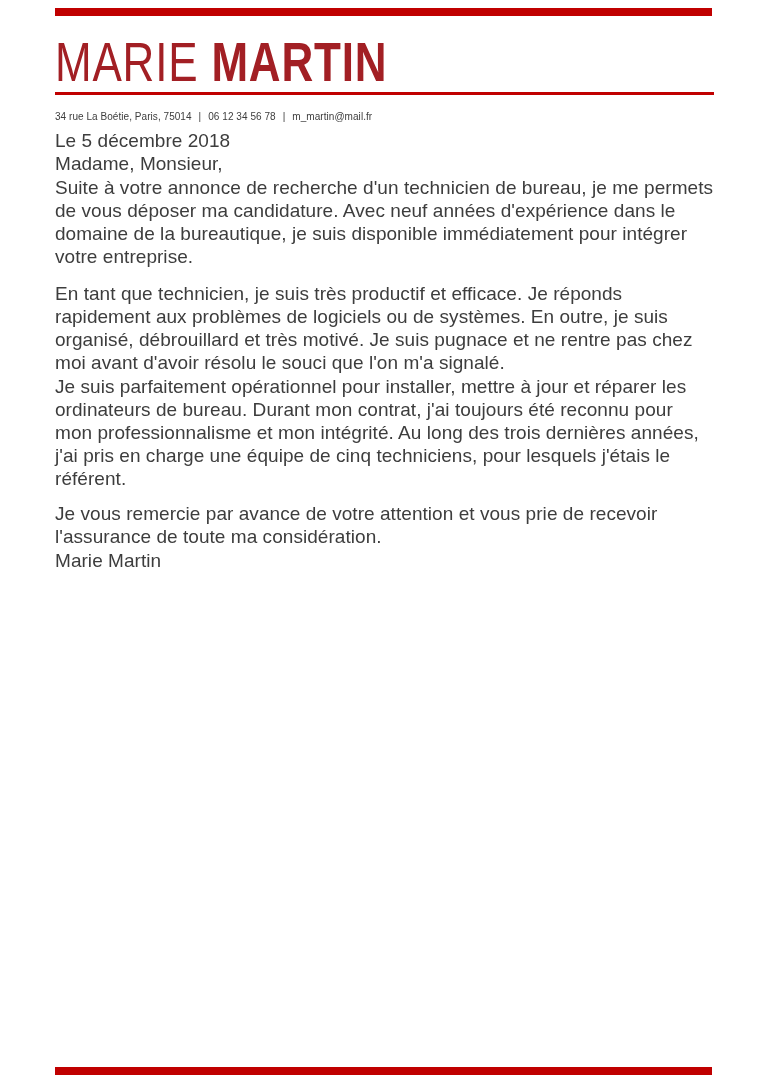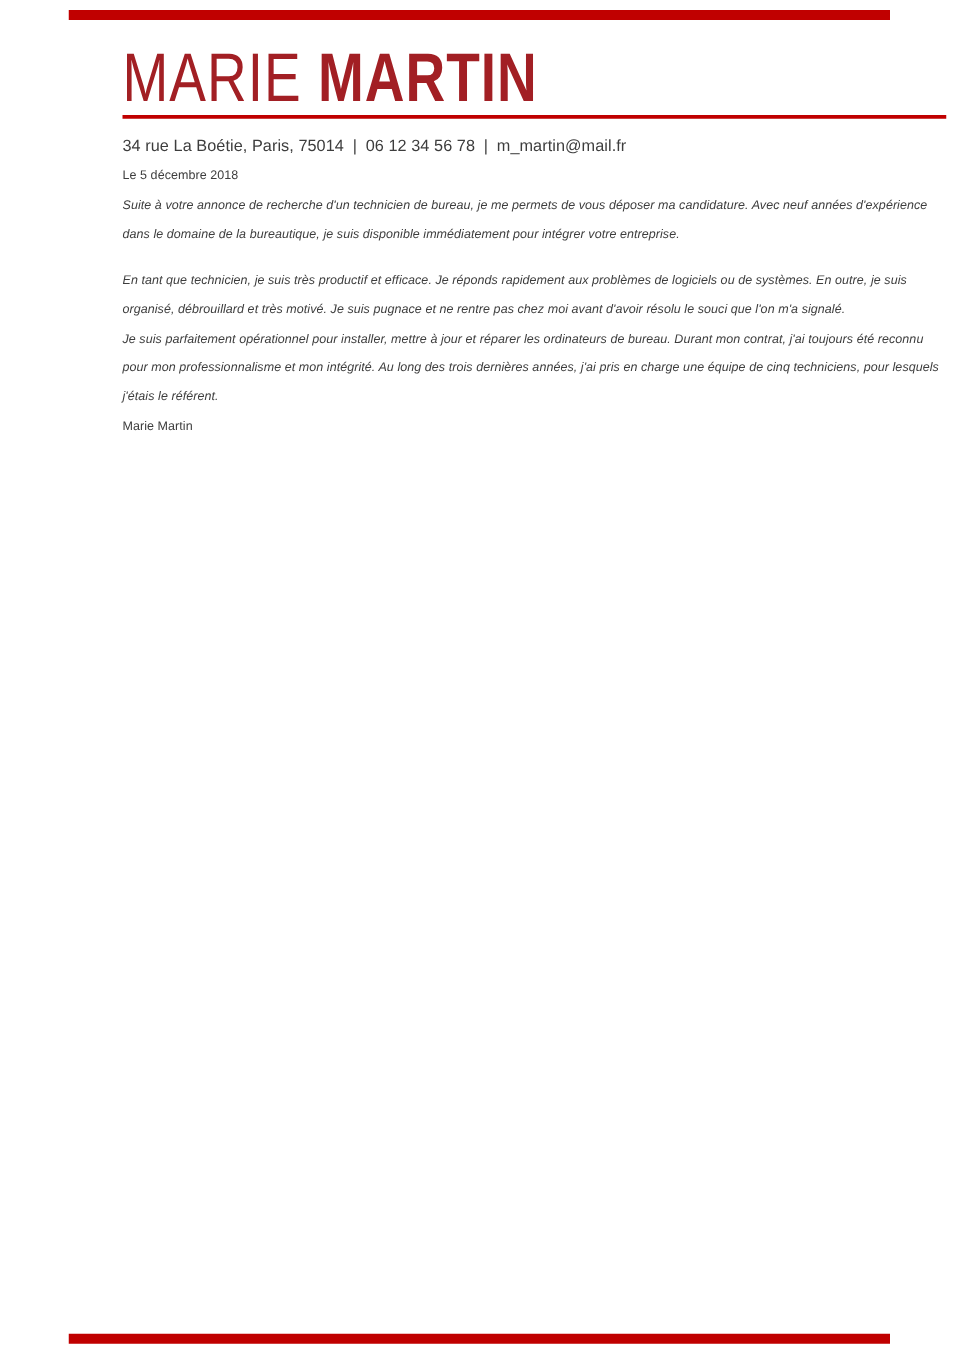--- a/index.html
+++ b/index.html
@@ -24,21 +24,20 @@
     background: var(--accent, #c00000);
   }
   .accent-bar.top { top: 8px; }
   .accent-bar.bottom { bottom: 11px; }
 
   .content {
     position: absolute;
     left: 55px;
     top: 0;
     width: 659px;
-    margin-left: 43px;
   }
 
   .name {
     margin: 35px 0 0 0;
     font-size: 55px;
     line-height: 1;
     font-weight: 400;
     letter-spacing: 1px;
     color: var(--name, #a21f24);
     white-space: nowrap;
@@ -48,34 +47,34 @@
   .name .last { font-weight: 700; }
 
   .rule {
     height: 3px;
     margin-top: 2px;
     background: var(--accent, #c00000);
   }
 
   .contact {
     margin: 10px 0 0 0;
-    font-size: 13px;
+    font-size: 10px;
     line-height: 23px;
     letter-spacing: 0.05px;
   }
   .contact .sep { margin: 0 7px; }
 
   .line, .para {
     margin: 0;
-    font-size: 10px;
+    font-size: 19px;
     line-height: 23px;
     letter-spacing: 0.05px;
   }
   .date { margin-top: 1px; }
-  .para { margin-top: 1px; font-style: italic; }
+  .para { margin-top: 1px; }
   .para.gap-before { margin-top: 14px; }
   .para.gap-before-lg { margin-top: 12px; }
   .signature { margin-top: 1px; }
 </style>
 </head>
 <body>
 
 <div class="page">
 
   <div class="accent-bar top"></div>
@@ -85,24 +84,26 @@
     <header>
       <h1 class="name"><span class="first">MARIE</span> <span class="last">MARTIN</span></h1>
 
       <div class="rule"></div>
 
       <p class="contact"><span>34 rue La Boétie, Paris, 75014</span><span class="sep">|</span><span>06 12 34 56 78</span><span class="sep">|</span><span>m_martin@mail.fr</span></p>
     </header>
 
     <main>
       <p class="line date">Le 5 décembre 2018</p>
+      <p class="line salutation">Madame, Monsieur,</p>
 
       <p class="para">Suite à votre annonce de recherche d'un technicien de bureau, je me permets de vous déposer ma candidature. Avec neuf années d'expérience dans le domaine de la bureautique, je suis disponible immédiatement pour intégrer votre entreprise.</p>
       <p class="para gap-before">En tant que technicien, je suis très productif et efficace. Je réponds rapidement aux problèmes de logiciels ou de systèmes. En outre, je suis organisé, débrouillard et très motivé. Je suis pugnace et ne rentre pas chez moi avant d'avoir résolu le souci que l'on m'a signalé.</p>
       <p class="para">Je suis parfaitement opérationnel pour installer, mettre à jour et réparer les ordinateurs de bureau. Durant mon contrat, j'ai toujours été reconnu pour mon professionnalisme et mon intégrité. Au long des trois dernières années, j'ai pris en charge une équipe de cinq techniciens, pour lesquels j'étais le référent.</p>
+      <p class="para gap-before-lg">Je vous remercie par avance de votre attention et vous prie de recevoir l'assurance de toute ma considération.</p>
 
       <p class="line signature">Marie Martin</p>
     </main>
 
   </div>
 
   <div class="accent-bar bottom"></div>
 
 </div>
 

